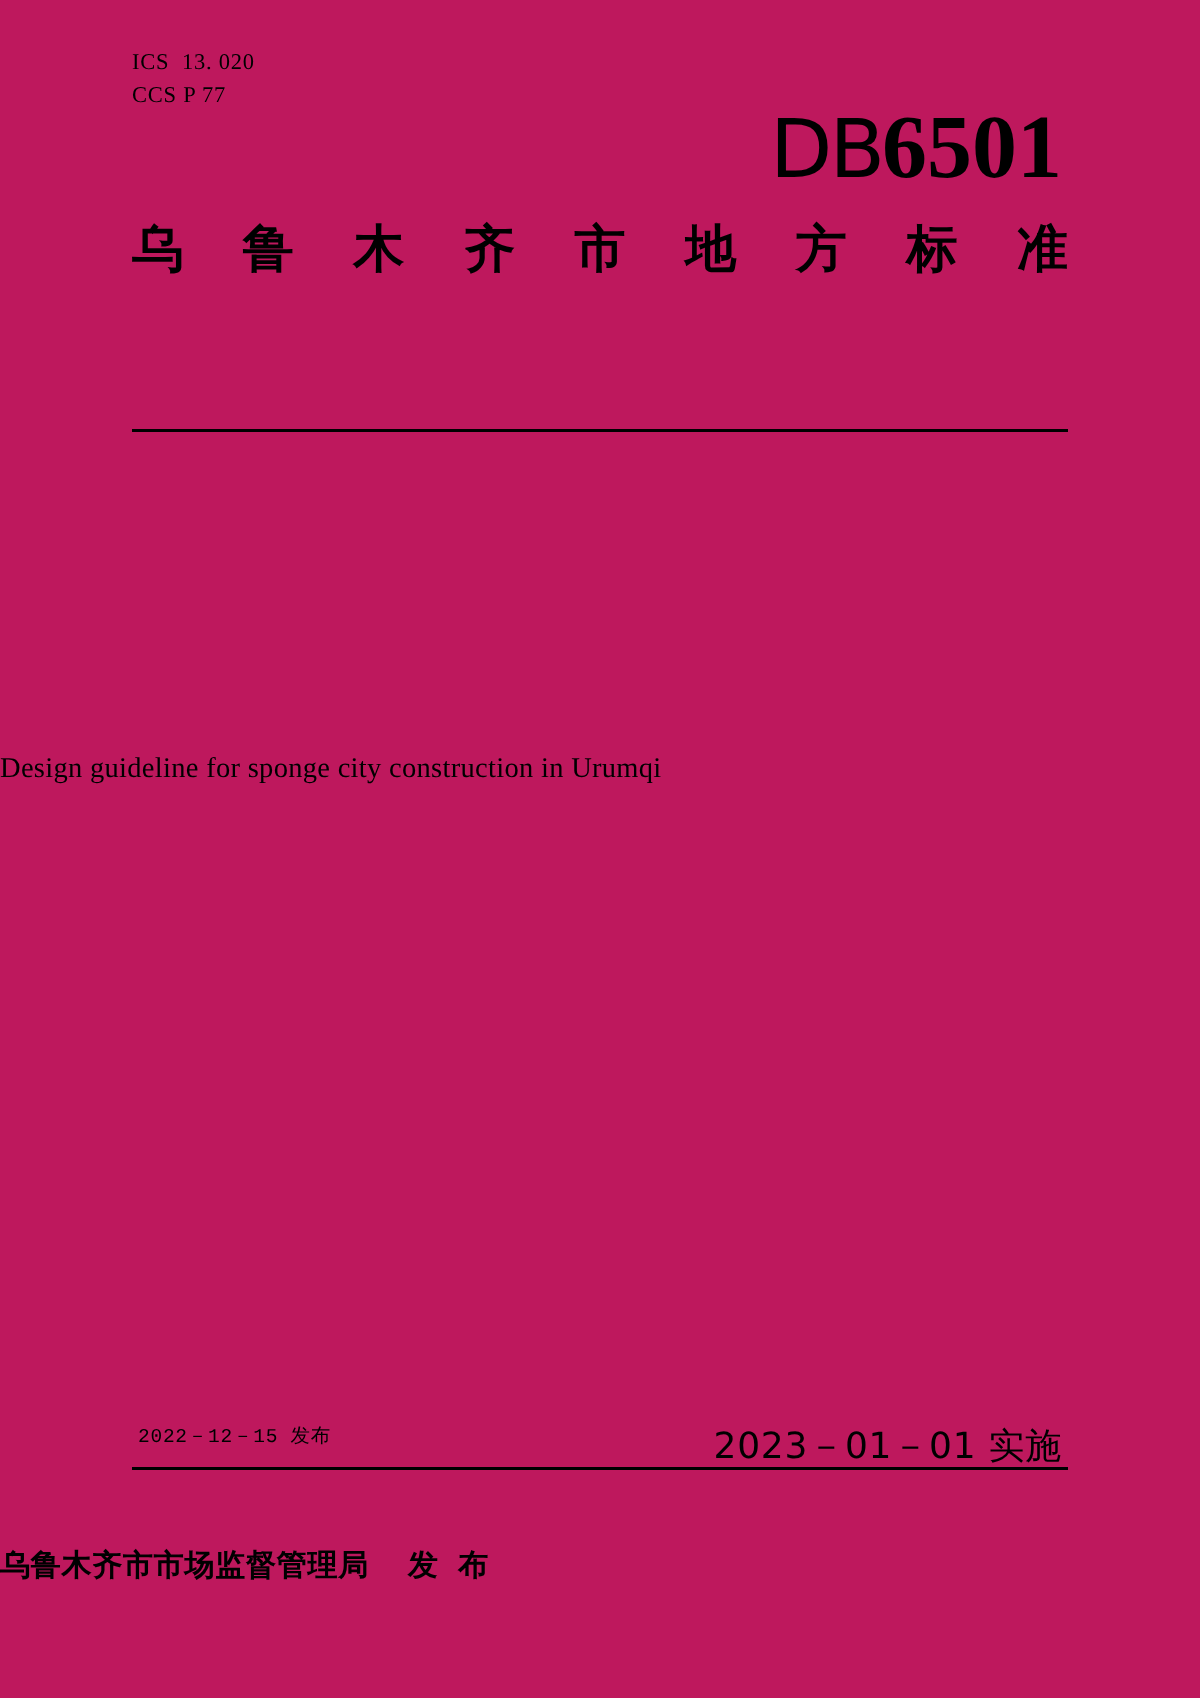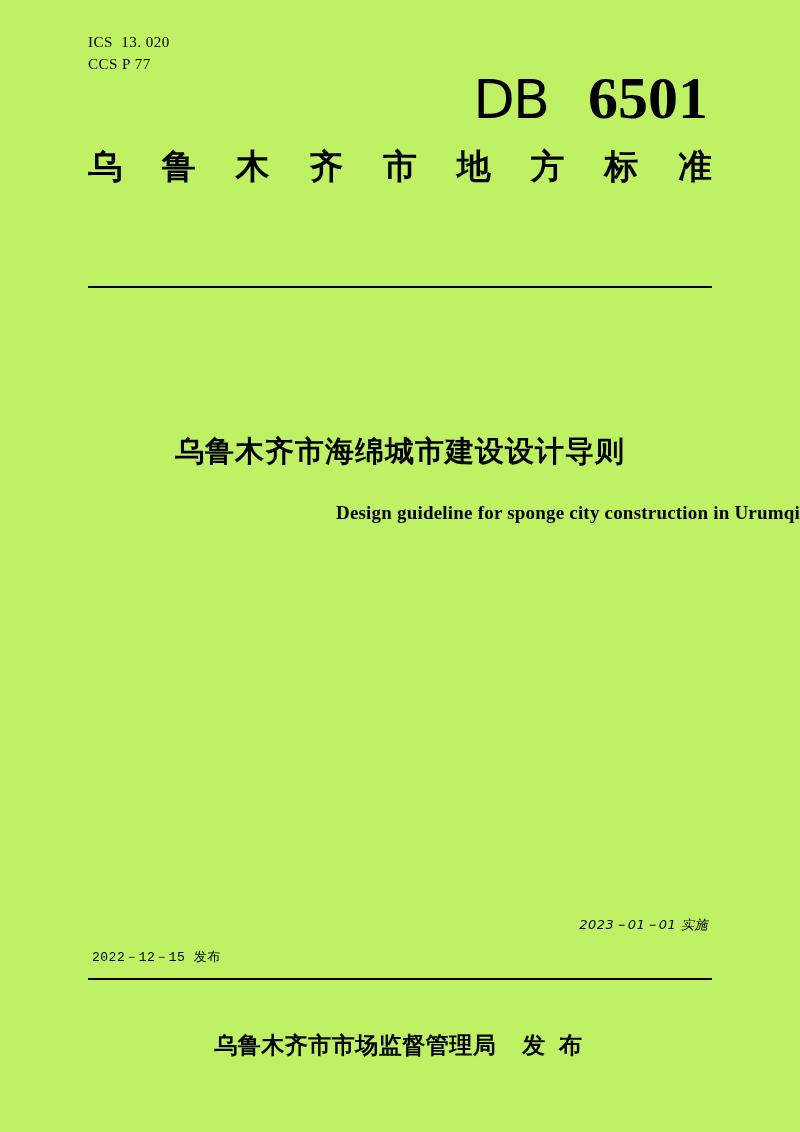--- a/index.html
+++ b/index.html
@@ -9,21 +9,21 @@
   }
   body {
     font-family: "Liberation Serif", serif;
     color: #000000;
   }
   .page {
     position: relative;
     width: 800px;
     height: 1132px;
     margin: 0 auto;
-    background: #bef264;
+    background: #be185d;
     overflow: hidden;
     box-sizing: border-box;
   }
 
   
   .ics-block {
     position: absolute;
     left: 88px;
     top: 32px;
     font-family: "Liberation Serif", serif;
@@ -51,21 +51,20 @@
     font-family: "DejaVu Sans", sans-serif;
     font-weight: normal;
     font-size: 54px;
     letter-spacing: -2px;
   }
   .db-mark .num {
     font-family: "Liberation Serif", serif;
     font-weight: bold;
     font-size: 60px;
     letter-spacing: 0px;
-    margin-left: 40px;
   }
 
   
   .std-type {
     position: absolute;
     left: 88px;
     right: 88px;
     top: 148px;
     text-align: justify;
     font-family: "DejaVu Sans", sans-serif;
@@ -117,58 +116,56 @@
     font-family: "DejaVu Sans", sans-serif;
     font-weight: bold;
     font-size: 29px;
     letter-spacing: 1px;
   }
   .doc-subtitle {
     position: absolute;
     left: 0;
     right: 0;
     top: 502px;
-    text-align: right;
+    text-align: left;
     font-family: "Liberation Serif", serif;
     font-size: 19px;
     letter-spacing: 0.2px;
-    font-weight: bold;
   }
 
   
   .date-release {
     position: absolute;
     left: 92px;
     top: 948px;
     font-family: Liberation Mono, monospace;
     font-size: 13px;
     letter-spacing: 0.5px;
     white-space: nowrap;
   }
   .date-effective {
     position: absolute;
     right: 92px;
-    top: 916px;
-    font-family: "DejaVu Sans", sans-serif;
-    font-size: 13px;
-    letter-spacing: 0.5px;
-    white-space: nowrap;
-    font-style: italic;
+    top: 948px;
+    font-family: "DejaVu Sans", sans-serif;
+    font-size: 24px;
+    letter-spacing: 0.5px;
+    white-space: nowrap;
   }
 
   
   .issuer {
     position: absolute;
     left: 0;
     right: 0;
     top: 1030px;
-    text-align: center;
-    font-family: Liberation Serif, serif;
-    font-weight: bold;
-    font-size: 23px;
+    text-align: left;
+    font-family: Liberation Sans, sans-serif;
+    font-weight: bold;
+    font-size: 20px;
     letter-spacing: 0.5px;
   }
   .issuer .gap {
     display: inline-block;
     width: 26px;
   }
   .issuer .pub {
     letter-spacing: 4px;
   }
 </style>
@@ -194,21 +191,20 @@
     <span>市</span>
     <span>地</span>
     <span>方</span>
     <span>标</span>
     <span>准</span>
   </div>
 
 
   <div class="rule-top"></div>
 
-  <div class="doc-title">乌鲁木齐市海绵城市建设设计导则</div>
   <div class="doc-subtitle">Design guideline for sponge city construction in Urumqi</div>
 
   <div class="rule-bottom"></div>
 
   <div class="date-release">2022－12－15 发布</div>
   <div class="date-effective">2023－01－01 实施</div>
 
   <div class="issuer">
     <span>乌鲁木齐市市场监督管理局</span><span class="gap"></span><span class="pub">发 布</span>
   </div>

